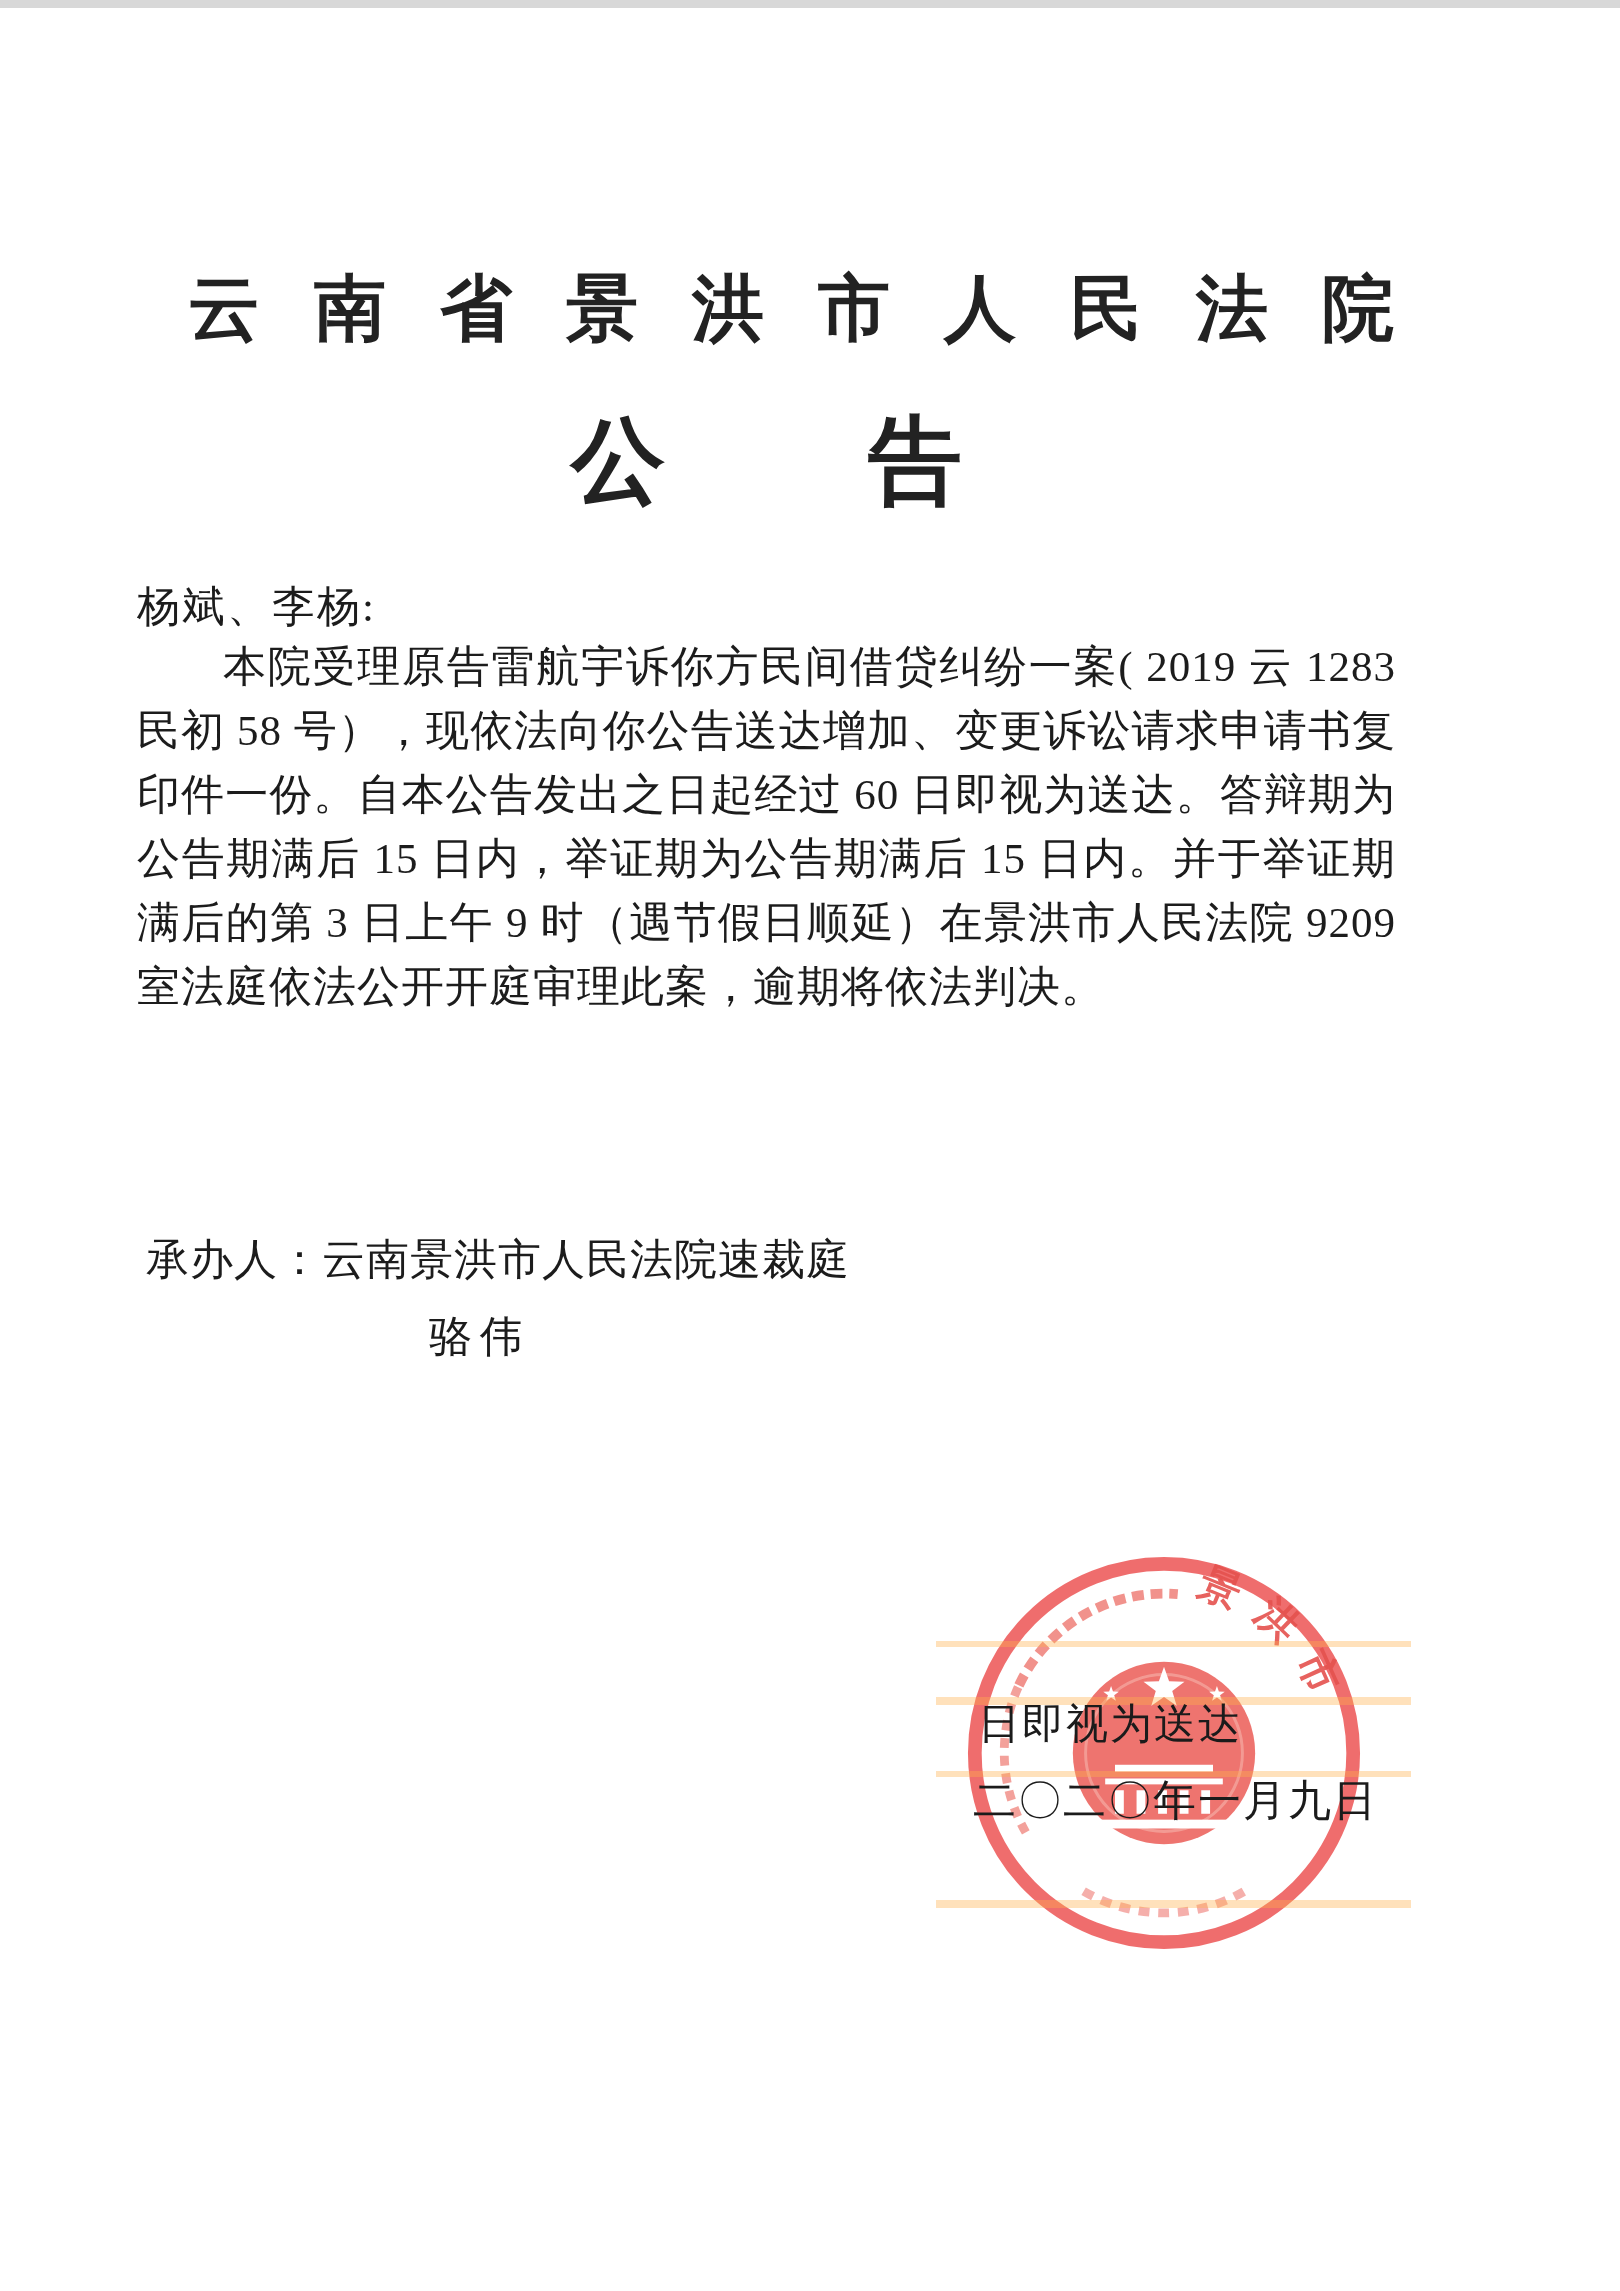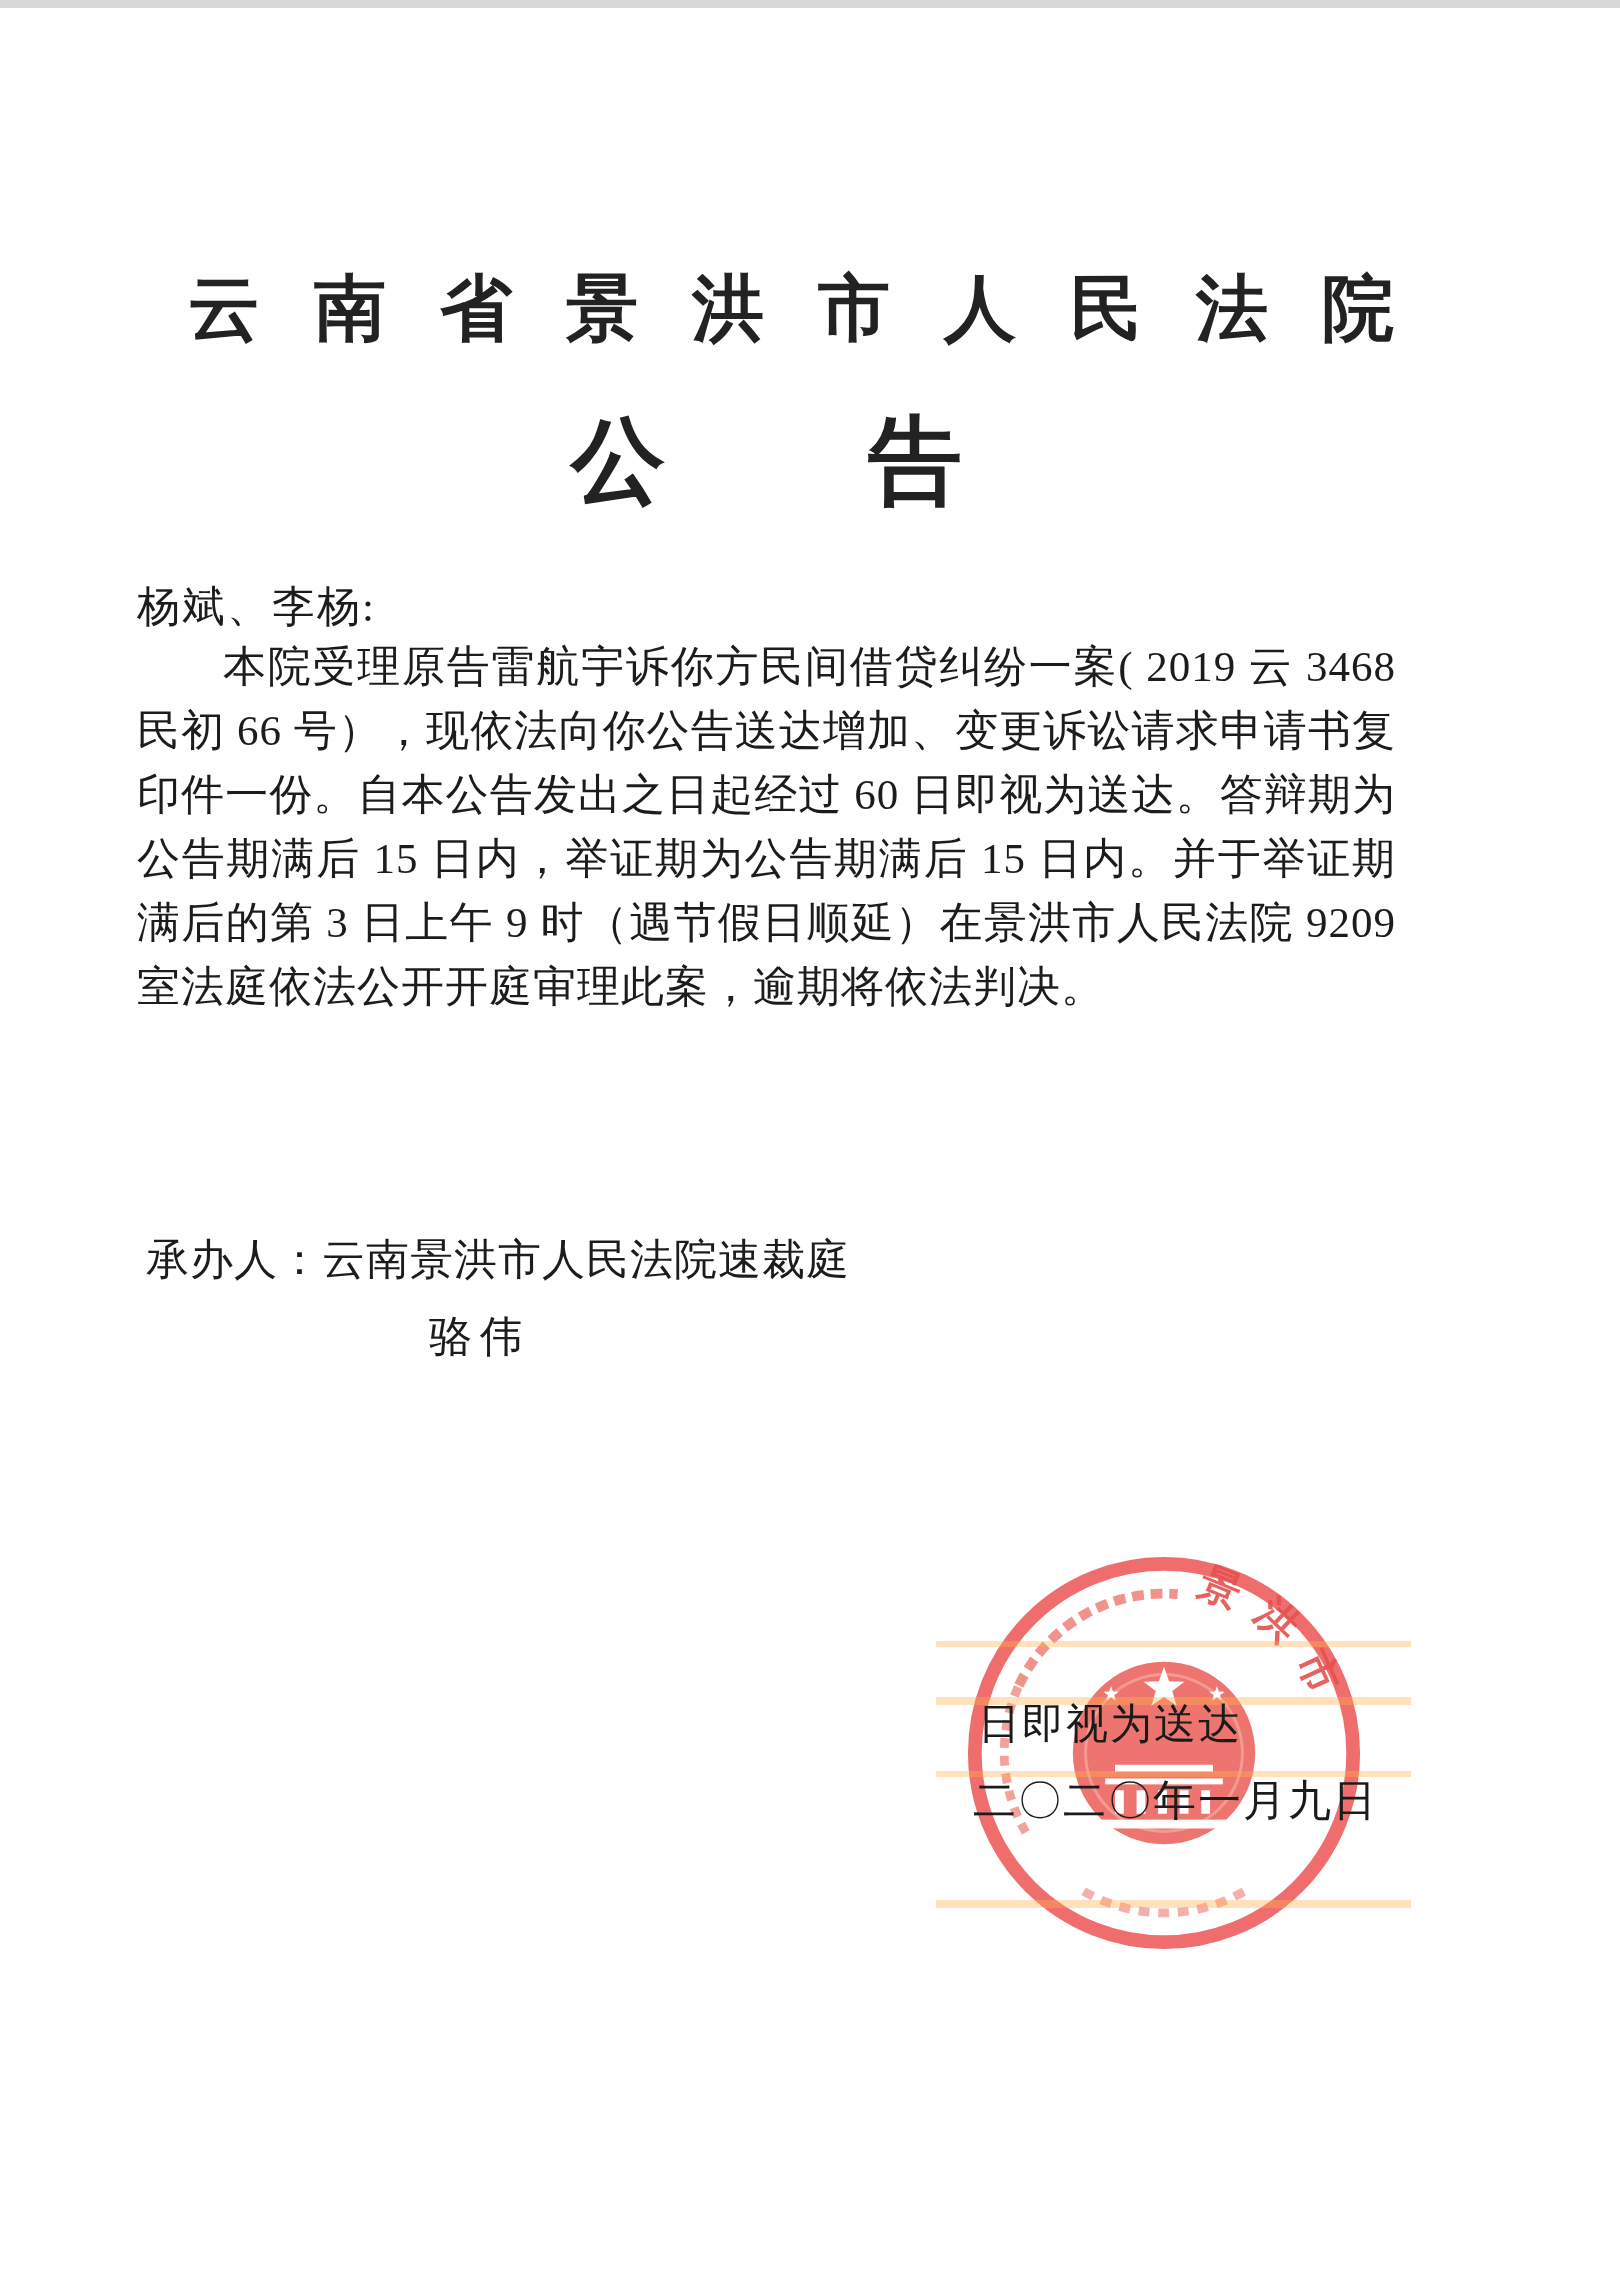--- a/index.html
+++ b/index.html
@@ -79,22 +79,22 @@
   <h1 class="court-title">云南省景洪市人民法院</h1>
 
   <h2 class="notice-title">
     <span>公</span>
     <span>告</span>
   </h2>
 
   <div class="salutation">杨斌、李杨:</div>
 
   <div class="notice-body">
-    <div class="body-line first">本院受理原告雷航宇诉你方民间借贷纠纷一案( 2019 云 3468</div>
-    <div class="body-line">民初 66 号），现依法向你公告送达增加、变更诉讼请求申请书复</div>
+    <div class="body-line first">本院受理原告雷航宇诉你方民间借贷纠纷一案( 2019 云 1283</div>
+    <div class="body-line">民初 58 号），现依法向你公告送达增加、变更诉讼请求申请书复</div>
     <div class="body-line">印件一份。自本公告发出之日起经过 60 日即视为送达。答辩期为</div>
     <div class="body-line">公告期满后 15 日内，举证期为公告期满后 15 日内。并于举证期</div>
     <div class="body-line">满后的第 3 日上午 9 时（遇节假日顺延）在景洪市人民法院 9209</div>
     <div class="body-line last">室法庭依法公开开庭审理此案，逾期将依法判决。</div>
   </div>
 
   <div class="handler-line">承办人：云南景洪市人民法院速裁庭</div>
   <div class="handler-name">骆伟</div>
 
   <div class="seal">

